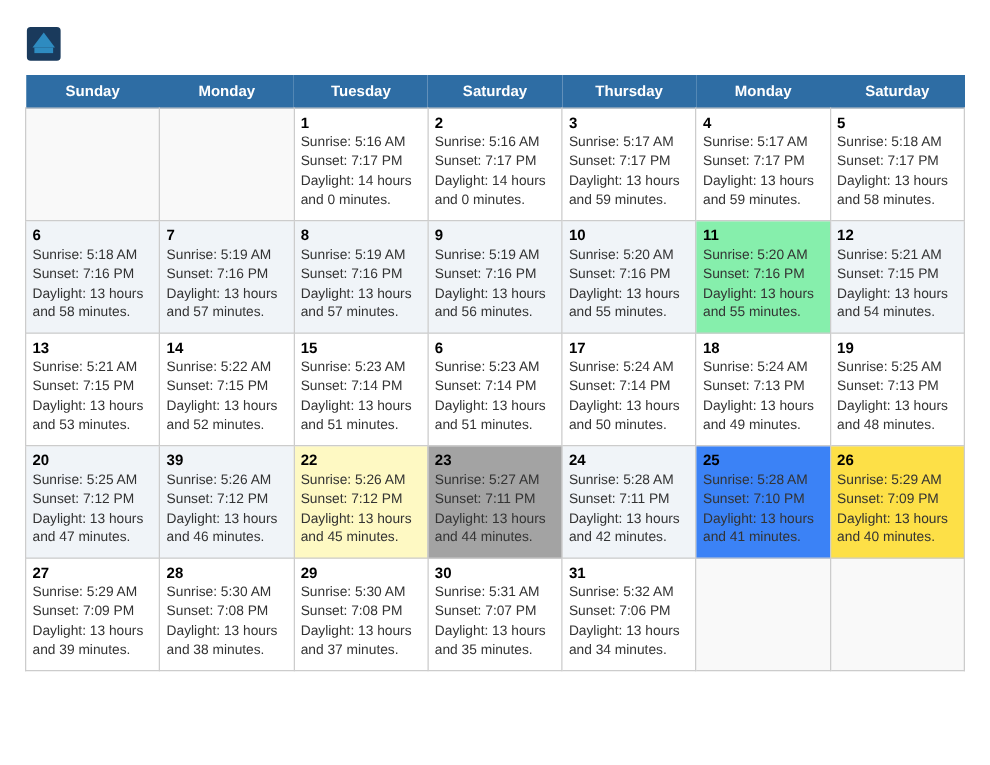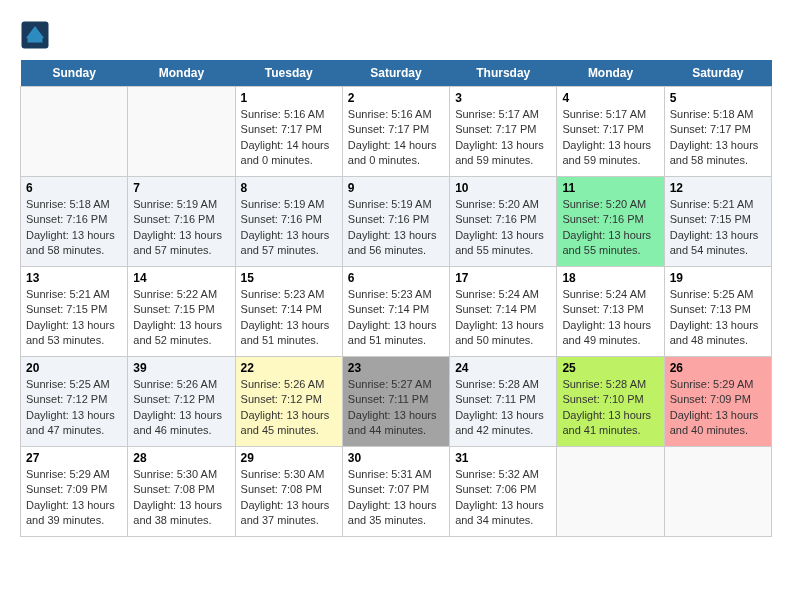--- a/index.html
+++ b/index.html
@@ -219,25 +219,25 @@
           <div class="day-info">Sunrise: 5:26 AM<br>Sunset: 7:12 PM<br>Daylight: 13 hours<br>and 45 minutes.</div>
         </td>
         <td style="background-color: #a3a3a3;">
           <div class="day-number">23</div>
           <div class="day-info">Sunrise: 5:27 AM<br>Sunset: 7:11 PM<br>Daylight: 13 hours<br>and 44 minutes.</div>
         </td>
         <td style="background-color: rgb(240, 244, 248); margin-left: 44px;">
           <div class="day-number">24</div>
           <div class="day-info">Sunrise: 5:28 AM<br>Sunset: 7:11 PM<br>Daylight: 13 hours<br>and 42 minutes.</div>
         </td>
-        <td style="background-color: #bef264;">
+        <td style="background-color: #3b82f6;">
           <div class="day-number">25</div>
           <div class="day-info">Sunrise: 5:28 AM<br>Sunset: 7:10 PM<br>Daylight: 13 hours<br>and 41 minutes.</div>
         </td>
-        <td style="background-color: #fca5a5;">
+        <td style="background-color: #fde047;">
           <div class="day-number">26</div>
           <div class="day-info">Sunrise: 5:29 AM<br>Sunset: 7:09 PM<br>Daylight: 13 hours<br>and 40 minutes.</div>
         </td>
       </tr>
       <tr class="week-row">
         <td>
           <div class="day-number">27</div>
           <div class="day-info">Sunrise: 5:29 AM<br>Sunset: 7:09 PM<br>Daylight: 13 hours<br>and 39 minutes.</div>
         </td>
         <td>

